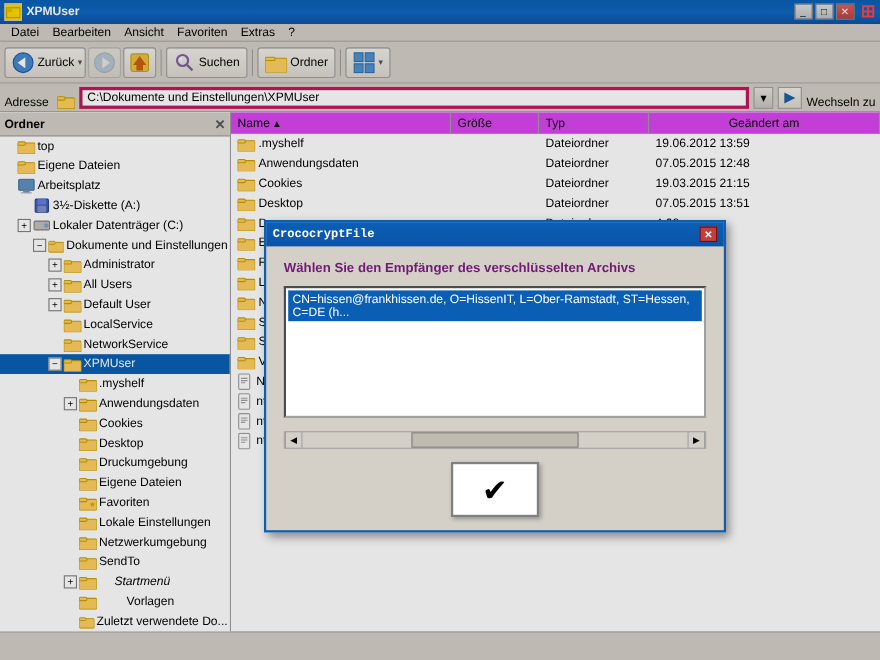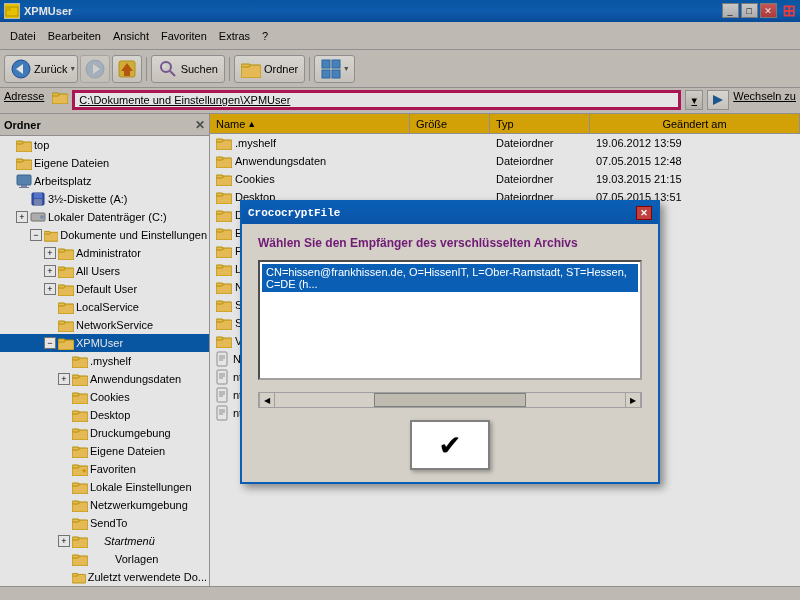--- a/index.html
+++ b/index.html
@@ -57,21 +57,21 @@
       align-items: center;
       justify-content: center;
       font-size: 9px;
       color: #000;
     }
     .tb-btn.close { background: linear-gradient(to bottom, #e06060, #c04040); color: white; }
 
     
     .menu-bar {
       background: #d4d0c8;
-      height: 28px;
+      height: 16px;
       display: flex;
       align-items: center;
       padding: 0 4px;
       border-bottom: 1px solid #a0a0a0;
     }
     .menu-item {
       padding: 2px 6px;
       font-size: 11px;
       cursor: pointer;
       color: #000;
@@ -115,25 +115,24 @@
     .dropdown-arrow {
       font-size: 8px;
       color: #555;
     }
 
     
     .address-bar {
       background: #d4d0c8;
       height: 26px;
       display: flex;
-      align-items: flex-start;
+      align-items: flex-end;
       padding: 2px 4px;
       border-bottom: 1px solid #a0a0a0;
       gap: 4px;
-      text-decoration: underline;
     }
     .address-label {
       font-size: 11px;
       white-space: nowrap;
       padding-right: 4px;
     }
     .address-input {
       flex: 1;
       height: 20px;
       border: 3px solid #be185d;
@@ -234,21 +233,21 @@
 
     
     .right-panel {
       flex: 1;
       display: flex;
       flex-direction: column;
       overflow: hidden;
     }
     .file-list-header {
       display: flex;
-      background: #eab308;
+      background: #d946ef;
       border-bottom: 1px solid #a0a0a0;
       height: 20px;
     }
     .col-header {
       display: flex;
       align-items: center;
       padding: 0 6px;
       border-right: 1px solid #a0a0a0;
       font-size: 11px;
       cursor: pointer;

